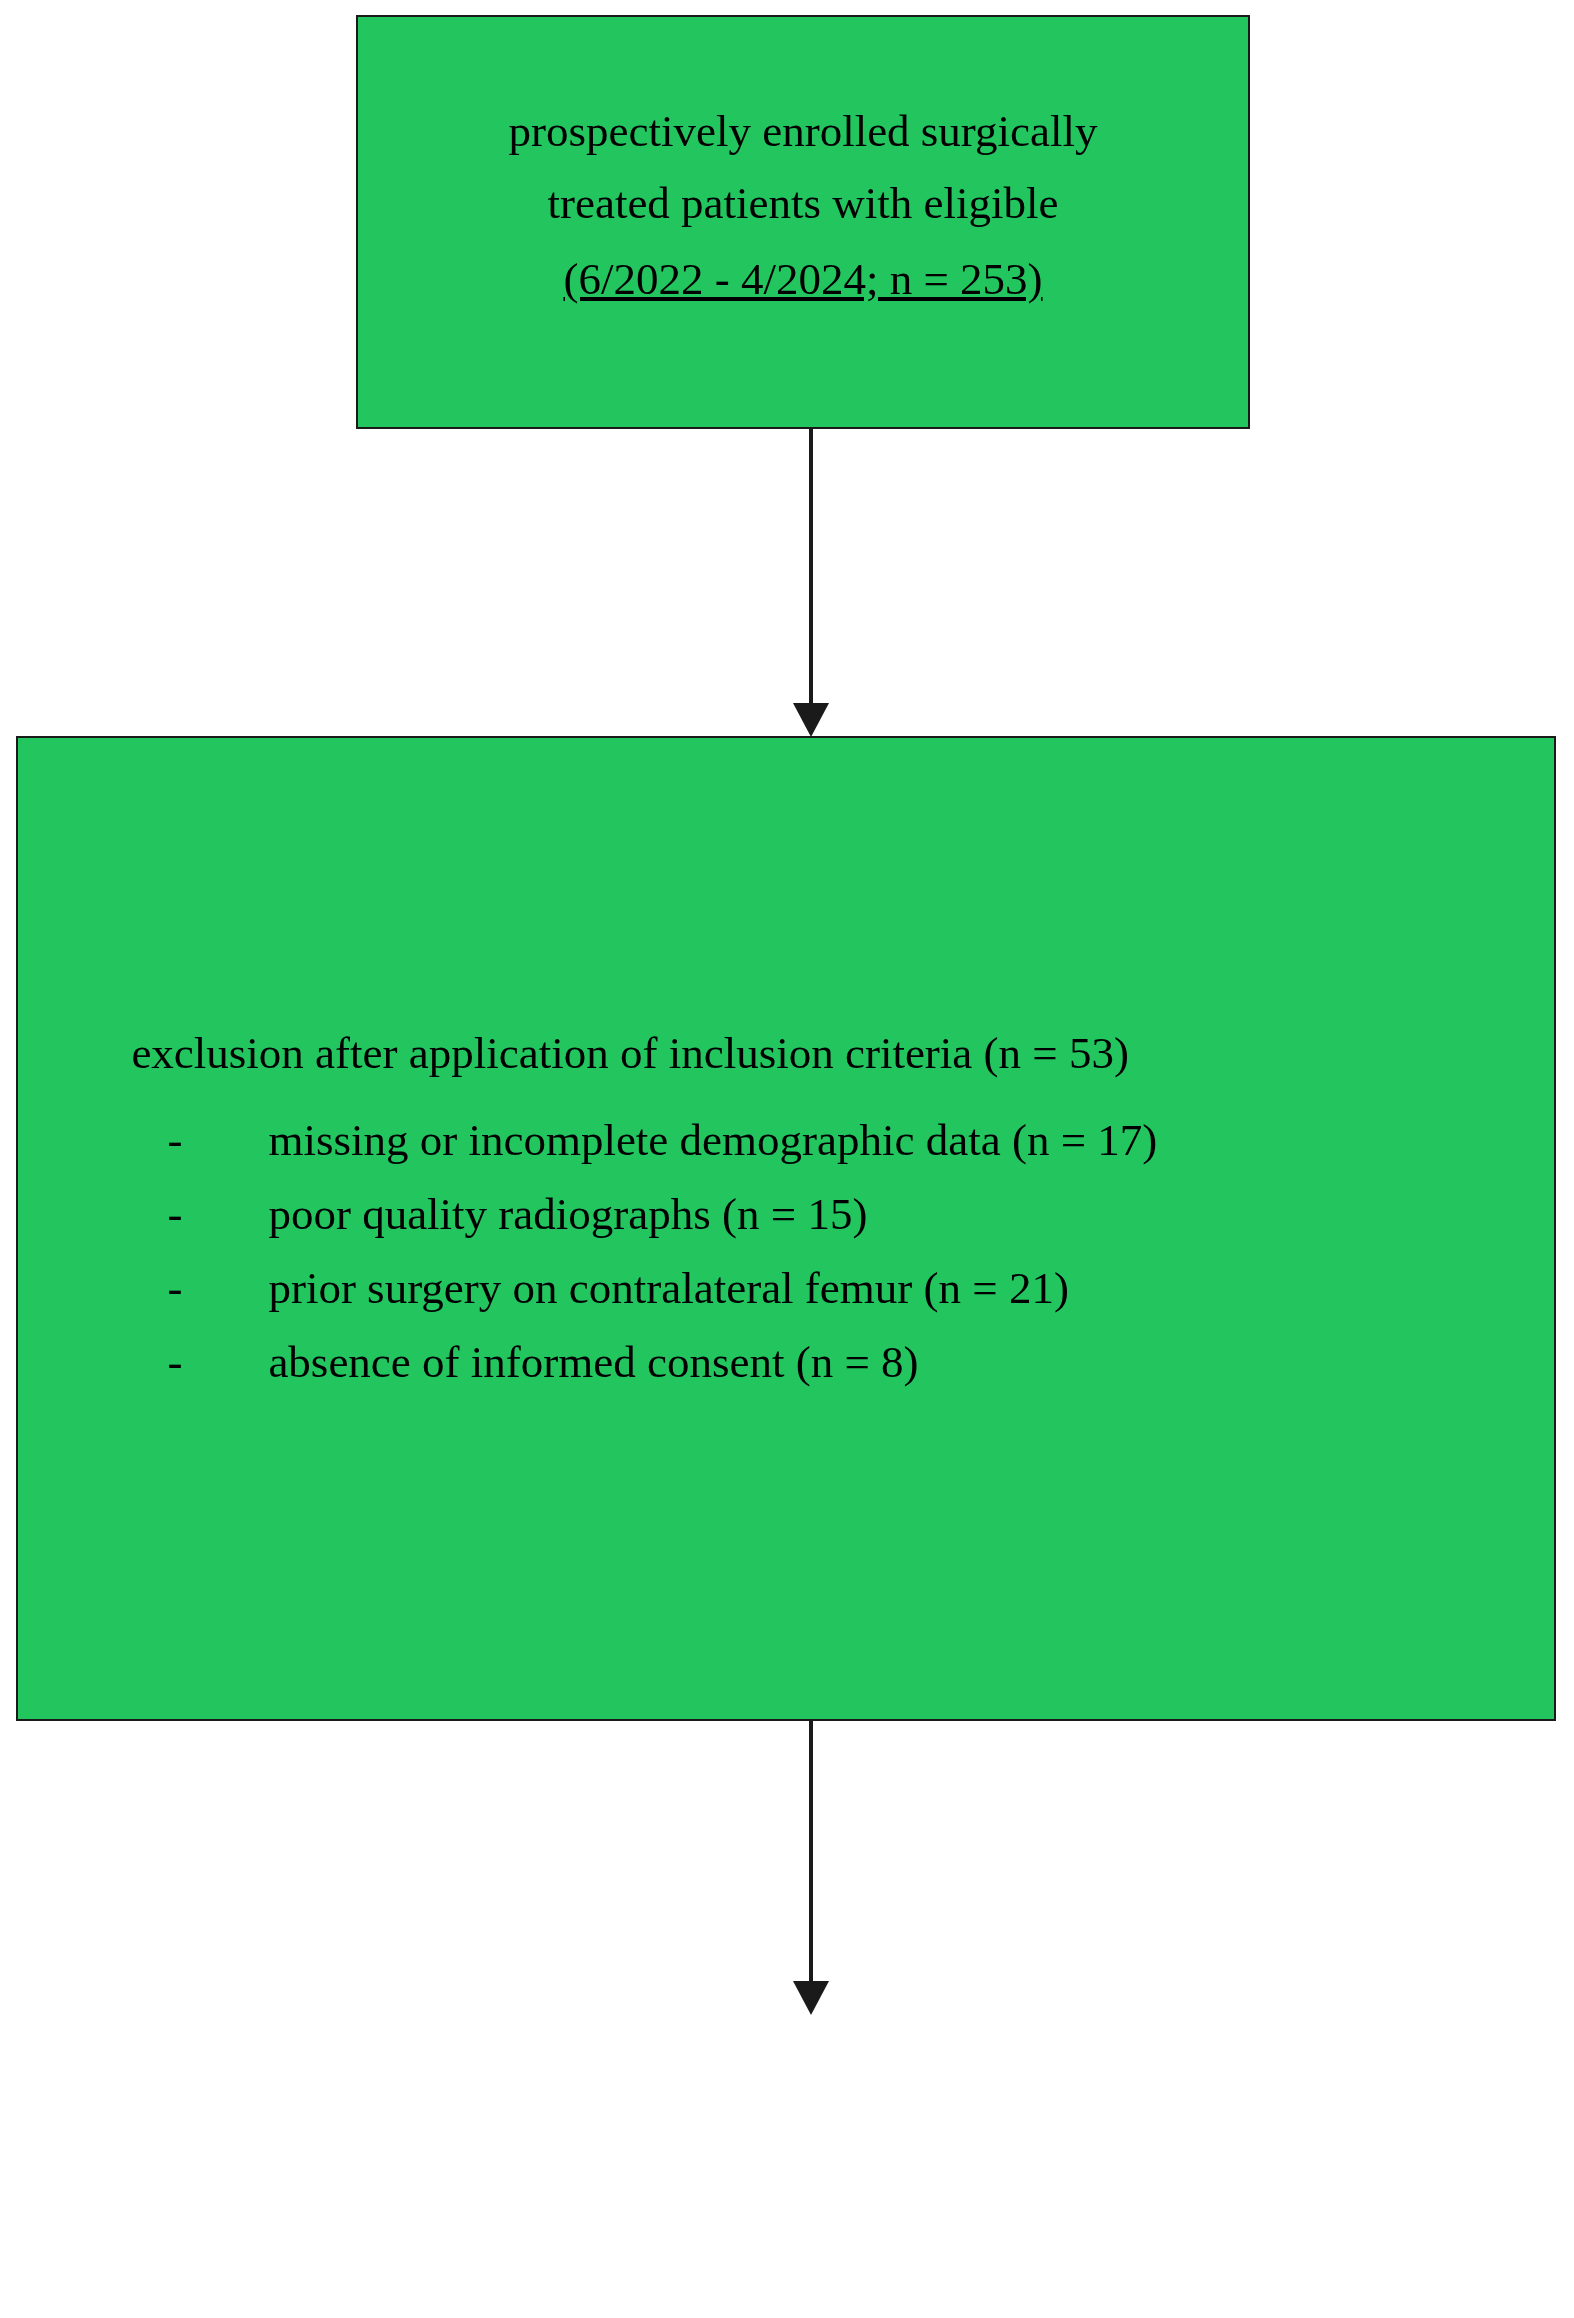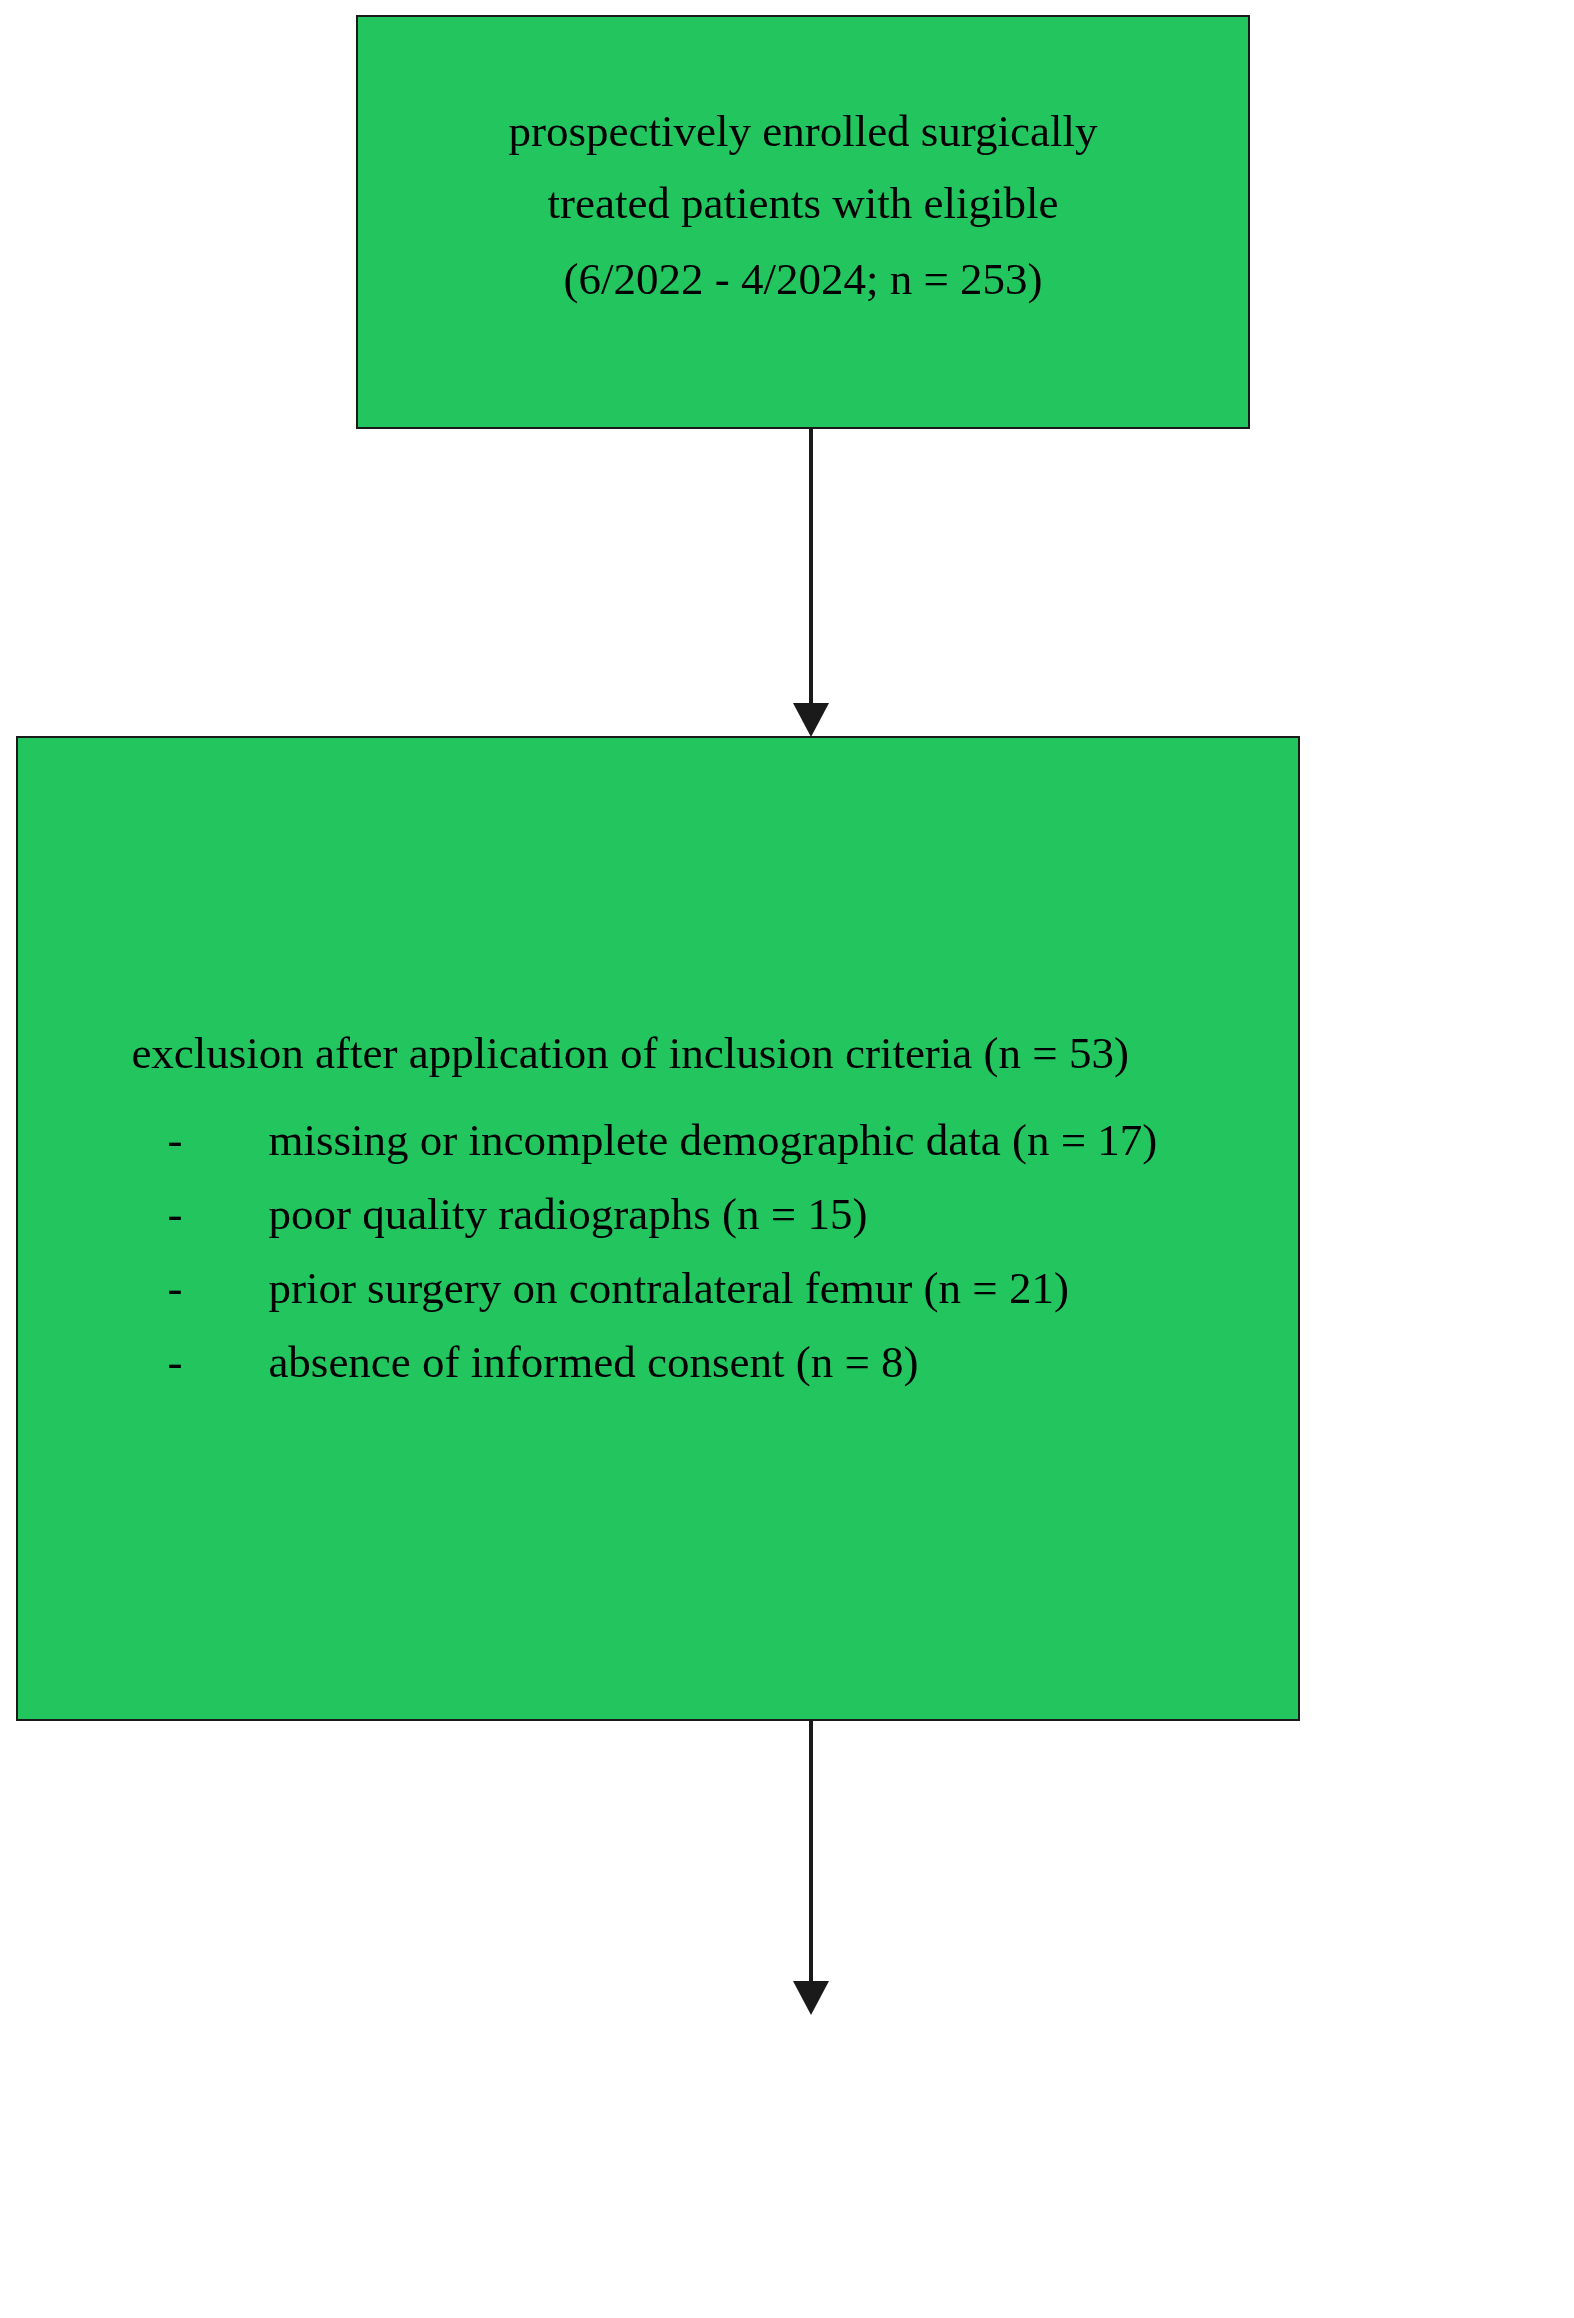--- a/index.html
+++ b/index.html
@@ -39,27 +39,28 @@
     right: 0;
     top: 78px;
     text-align: center;
     font-size: 45px;
     line-height: 72px;
   }
   #node-enrolled .gap-line {
     display: block;
     height: 80px;
     line-height: 80px;
+    text-decoration: underline;
   }
 
   
   #node-exclusion {
     left: 16.4px;
     top: 736px;
-    width: 1284px;
+    width: 1540px;
     height: 985px;
     padding-left: 16px;
   }
   #exclusion-content {
     position: absolute;
     left: 113px;
     top: 289px;
     right: 30px;
   }
   #exclusion-heading {

